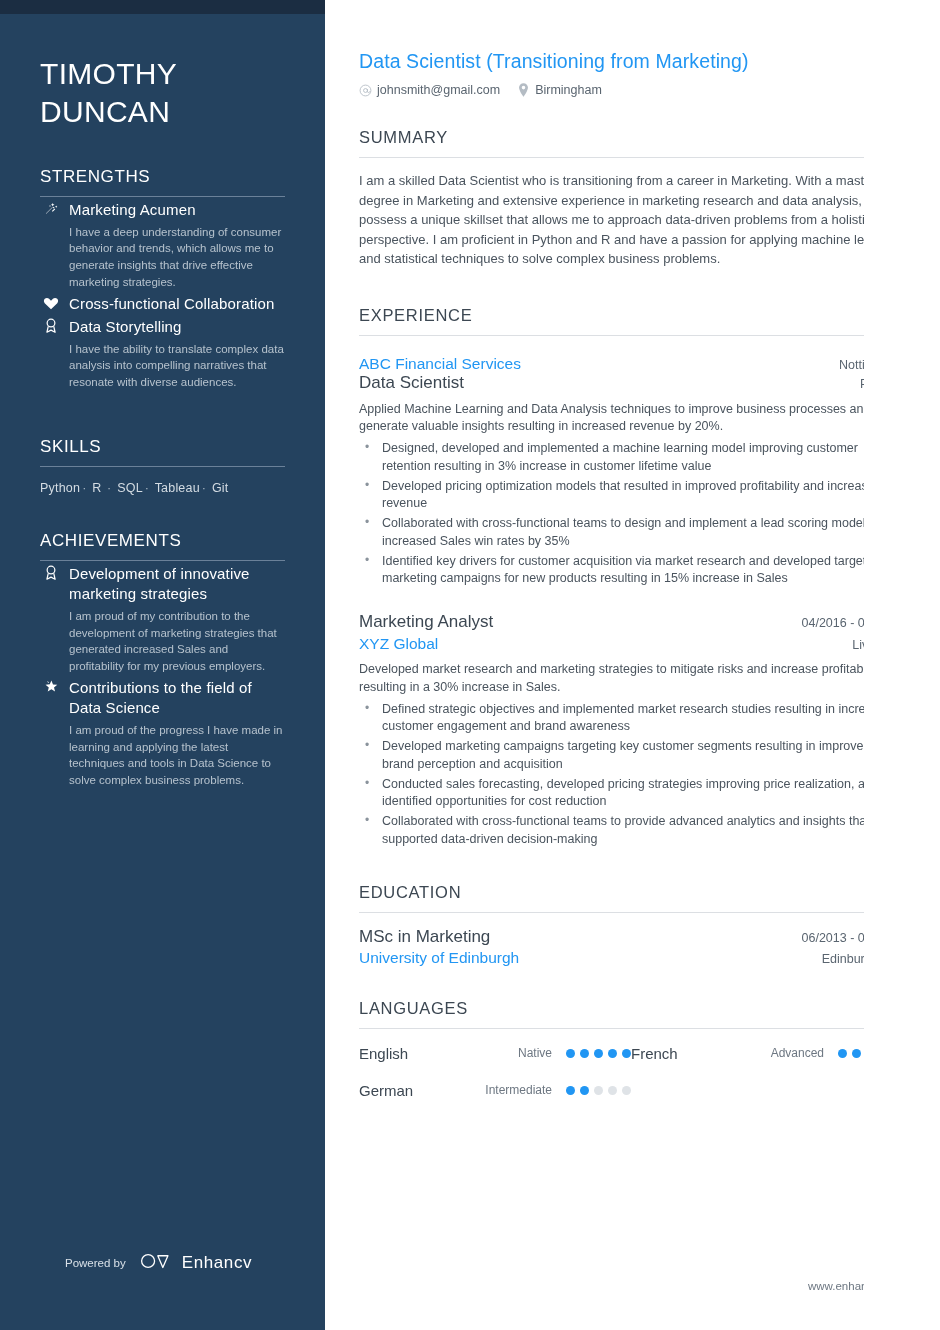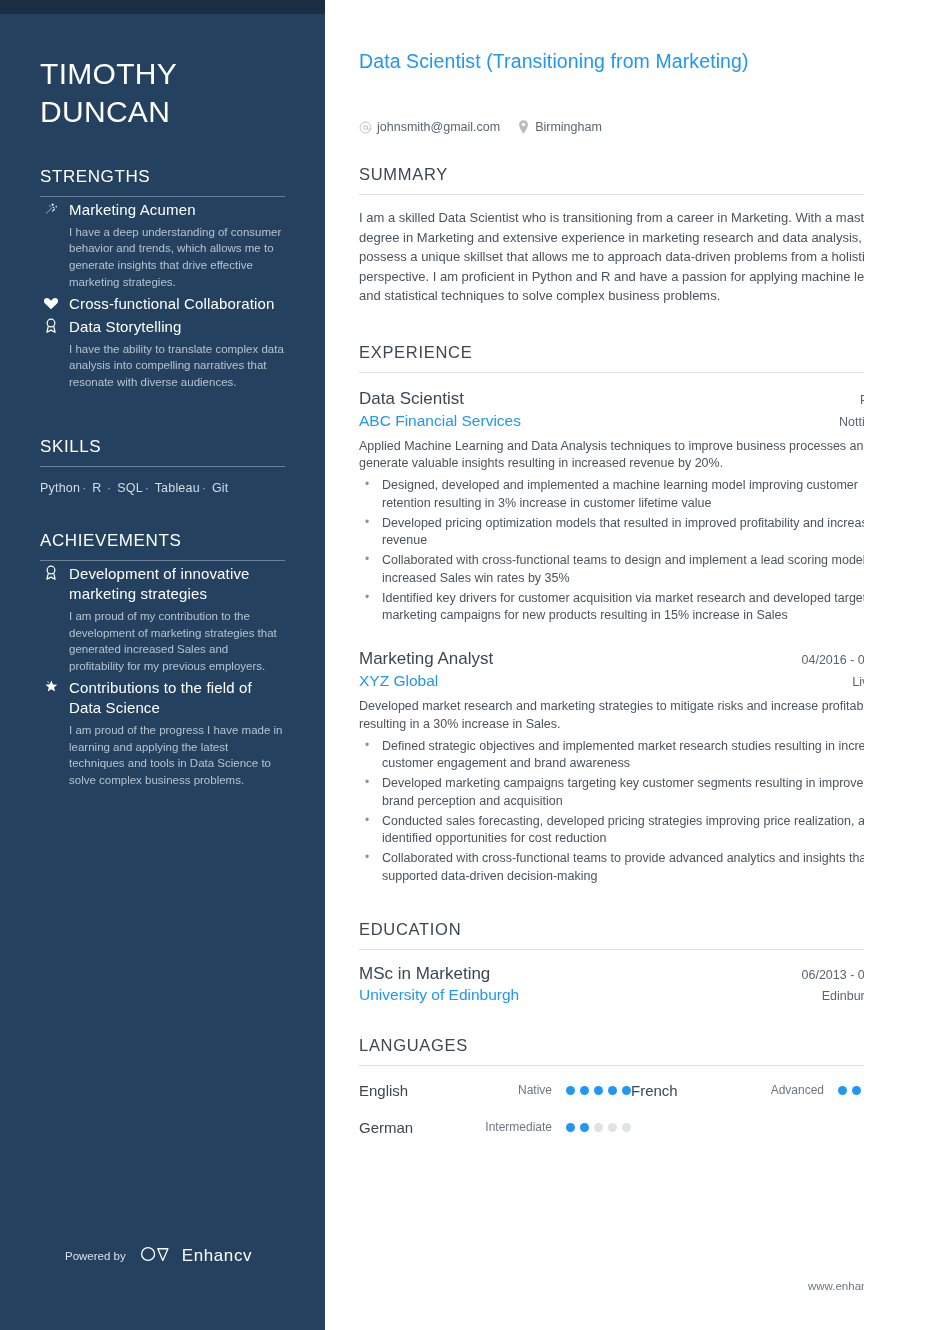--- a/index.html
+++ b/index.html
@@ -67,42 +67,42 @@
 
   .skills-line {
     margin-top: 14px;
     font-size: 12.5px;
     color: #d4dce3;
     letter-spacing: 0.2px;
   }
   .skills-line .sep { color: #a9b7c4; padding: 0 2px; }
 
   .powered {
-    position: absolute; left: 65px; bottom: 62px;
+    position: absolute; left: 65px; bottom: 55px;
     display: flex; align-items: center; gap: 14px;
   }
   .powered-label { font-size: 11.5px; color: #d8e0e7; }
   .powered-brand { display: flex; align-items: center; gap: 8px; }
   .powered-word { font-size: 17px; color: #ffffff; letter-spacing: 0.6px; }
 
   
   .main {
     flex: 1; height: 1330px;
     padding: 50px 64px 0 34px;
     position: relative;
     background: #ffffff;
   }
   .job-title {
     font-size: 19.5px;
     color: #2196f3;
     font-weight: 400;
     letter-spacing: 0.1px;
   }
   .contacts { margin-top: 10px; display: flex; align-items: center; gap: 17px; }
-  .contact { display: flex; align-items: center; gap: 5px; margin-top: 37px; }
+  .contact { display: flex; align-items: center; gap: 5px; }
   .contact-ic { width: 13px; height: 13px; color: #b4bcc4; display: flex; align-items: center; justify-content: center; }
   .contact-tx { font-size: 12.5px; color: #5a6570; }
 
   .sec { margin-top: 31px; }
   .sec.exp { margin-top: 37px; }
   .sec.edu { margin-top: 34px; }
   .sec.lang { margin-top: 32px; }
   .sec-head {
     font-size: 16.5px; color: #3c4752; letter-spacing: 0.7px;
     font-weight: 400; padding-bottom: 10px;
@@ -302,26 +302,26 @@
       <div class="sec-rule"></div>
       <p class="summary-txt">I am a skilled Data Scientist who is transitioning from a career in Marketing. With a master's degree in Marketing and extensive experience in marketing research and data analysis, I possess a unique skillset that allows me to approach data-driven problems from a holistic perspective. I am proficient in Python and R and have a passion for applying machine learning and statistical techniques to solve complex business problems.</p>
     </section>
 
     <section class="sec exp">
       <div class="sec-head">EXPERIENCE</div>
       <div class="sec-rule"></div>
 
       <div class="entry">
         <div class="row">
+          <span class="org">ABC Financial Services</span>
+          <span class="meta">Nottingham</span>
+        </div>
+        <div class="row">
           <span class="role">Data Scientist</span>
           <span class="meta">Present</span>
-        </div>
-        <div class="row">
-          <span class="org">ABC Financial Services</span>
-          <span class="meta">Nottingham</span>
         </div>
         <p class="entry-sub">Applied Machine Learning and Data Analysis techniques to improve business processes and generate valuable insights resulting in increased revenue by 20%.</p>
         <ul class="bullets">
           <li>Designed, developed and implemented a machine learning model improving customer retention resulting in 3% increase in customer lifetime value</li>
           <li>Developed pricing optimization models that resulted in improved profitability and increased revenue</li>
           <li>Collaborated with cross-functional teams to design and implement a lead scoring model which increased Sales win rates by 35%</li>
           <li>Identified key drivers for customer acquisition via market research and developed targeted marketing campaigns for new products resulting in 15% increase in Sales</li>
         </ul>
       </div>
 

